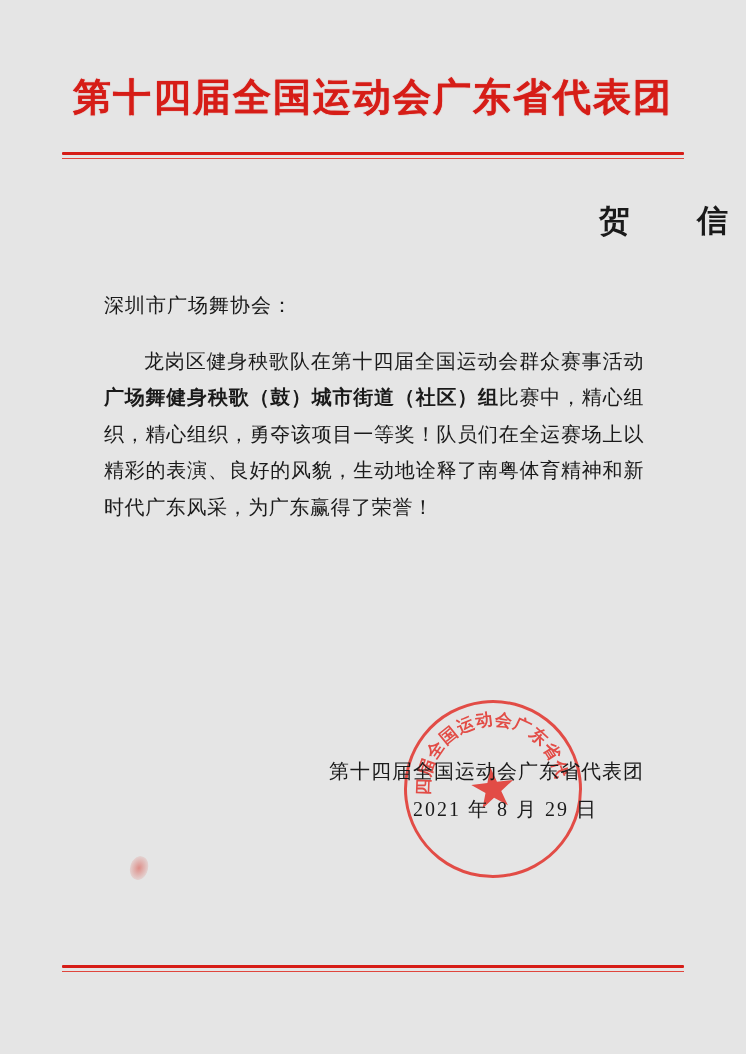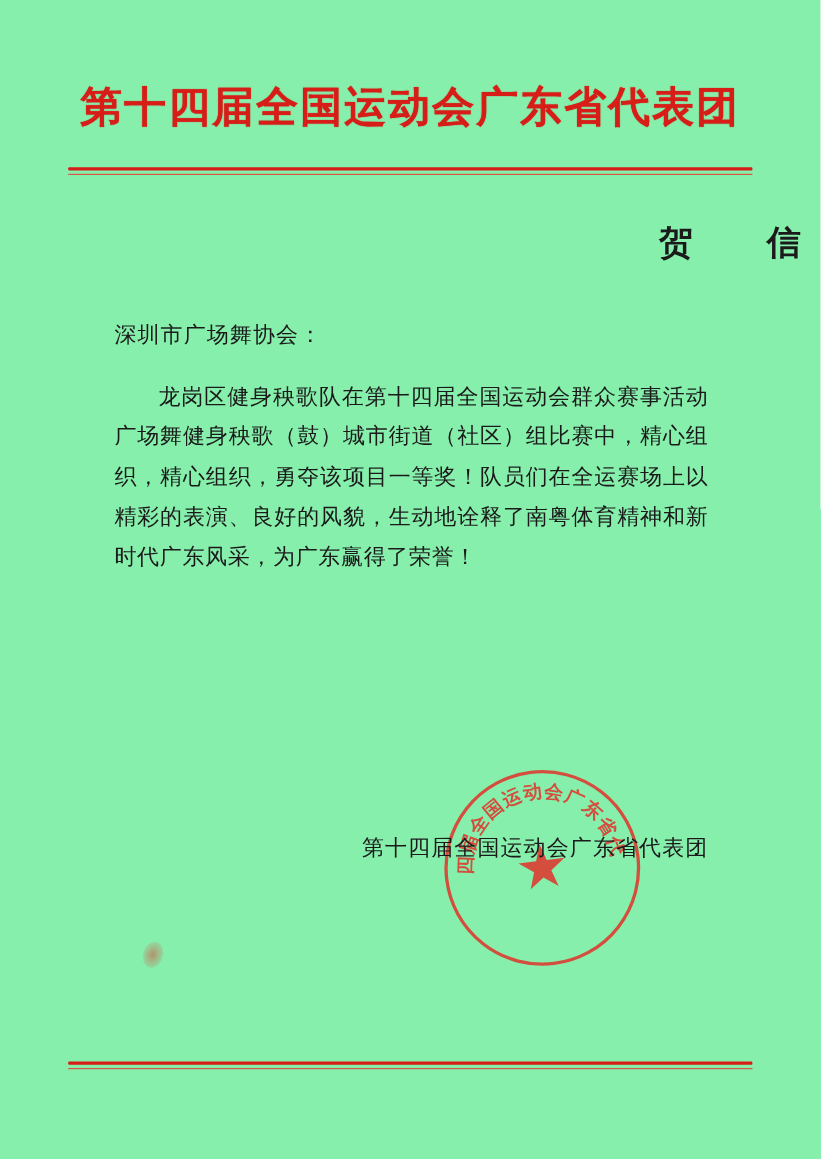--- a/index.html
+++ b/index.html
@@ -12,21 +12,21 @@
     height: 1054px;
     position: relative;
     font-family: "Liberation Serif", serif;
     color: #1a1a1a;
     overflow: hidden;
   }
 
   .page {
     position: absolute;
     inset: 0;
-    background: #86efac;
+    background: #e5e5e5;
   }
 
   
   .masthead {
     position: absolute;
     top: 74px;
     left: 0;
     right: 0;
     text-align: center;
   }
@@ -106,21 +106,21 @@
   }
   .para {
     font-size: 20px;
     line-height: 1.82;
     letter-spacing: 0.6px;
     text-indent: 2em;
     text-align: justify;
     margin: 0 0 6px 0;
   }
   .para b {
-    font-weight: 400;
+    font-weight: 700;
   }
 
   
   .signature {
     position: absolute;
     top: 752px;
     left: 104px;
     width: 540px;
     text-align: right;
     font-size: 20px;
@@ -212,20 +212,21 @@
       </defs>
       <text>
         <textPath href="#sealArc" startOffset="50%" text-anchor="middle">第十四届全国运动会广东省代表团</textPath>
       </text>
     </svg>
     <div class="seal-star"></div>
   </div>
 
   <div class="signature">
     <div>第十四届全国运动会广东省代表团</div>
+    <div class="sig-date">2021 年 8 月 29 日</div>
   </div>
 
   <div class="smudge"></div>
 
   <div class="rule-bottom">
     <div class="thick"></div>
     <div class="thin"></div>
   </div>
 
 </div>

